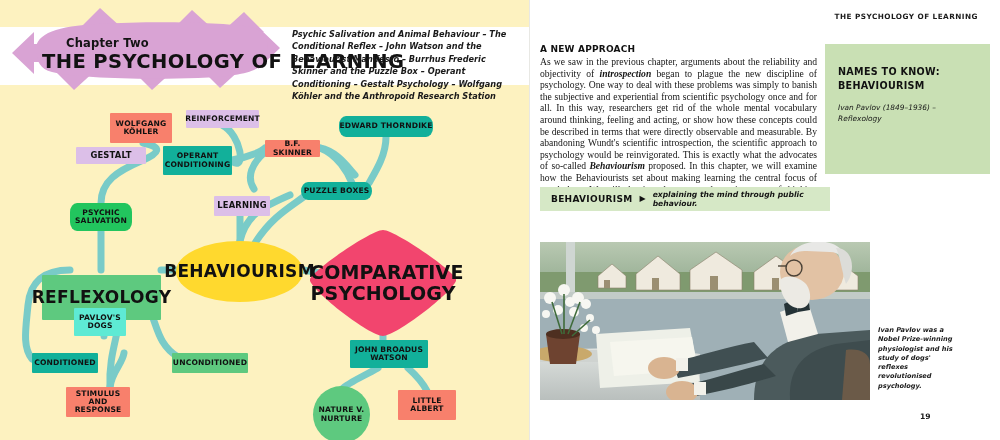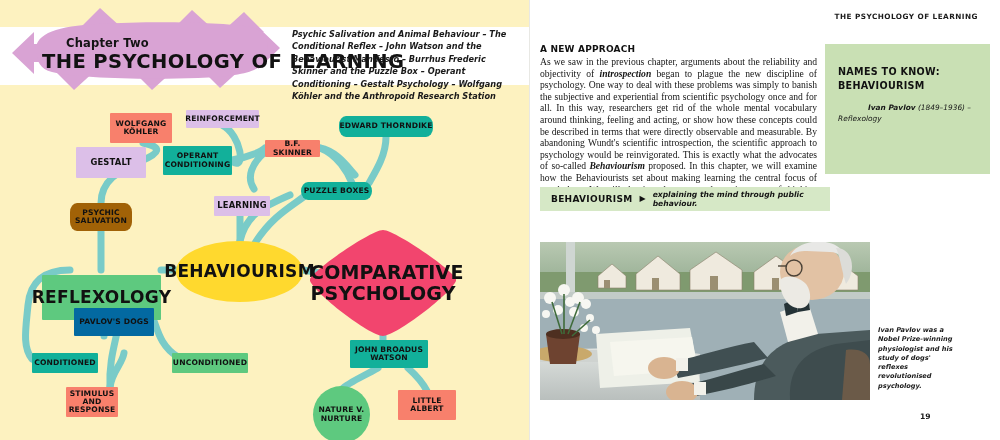--- a/index.html
+++ b/index.html
@@ -91,21 +91,21 @@
   .names-title {
     font-family:"DejaVu Sans", sans-serif;
     font-size:9.6px; font-weight:700; color:#111; line-height:14px;
     letter-spacing:.3px;
   }
   .name-entry {
     font-family:"DejaVu Sans", sans-serif;
     font-size:7.4px; line-height:10.6px; color:#151515;
     font-style:italic; margin-top:10px;
   }
-  .name-entry b { font-weight:700; font-style:italic;margin-left:30px; }
+  .name-entry b { font-weight:400; font-style:italic; }
 
   .def-box {
     position:absolute; left:10px; top:187px; width:290px; height:24px;
     background:#d6e8c6; display:flex; align-items:center; padding-left:11px; gap:7px;
   }
   .def-term {
     font-family:"DejaVu Sans", sans-serif;
     font-size:9px; font-weight:700; color:#111; letter-spacing:.3px;
   }
   .def-arrow { font-size:8px; color:#111; line-height:1; }
@@ -195,60 +195,60 @@
       <div id="node-layer">
           <div class="node n-sm rect" style="left: 110px; top: 18px; width: 62px; height: 30px; background: rgb(248, 128, 108);">
             <span>WOLFGANG KÖHLER</span>
           </div>
           <div class="node n-sm rect" style="left: 186px; top: 15px; width: 73px; height: 18px; background: rgb(220, 191, 232);">
             <span>REINFORCEMENT</span>
           </div>
           <div class="node n-sm rounded" style="left: 339px; top: 21px; width: 94px; height: 21px; background: rgb(18, 176, 154);">
             <span>EDWARD THORNDIKE</span>
           </div>
-          <div class="node n-md rect" style="left: 76px; top: 52px; width: 70px; height: 31px; background: rgb(220, 191, 232);">
+          <div class="node n-md rect" style="left: 76px; top: 52px; width: 70px; height: 17px; background: rgb(220, 191, 232);">
             <span>GESTALT</span>
           </div>
           <div class="node n-sm rect" style="left: 163px; top: 51px; width: 69px; height: 29px; background: rgb(18, 176, 154);">
             <span>OPERANT CONDITIONING</span>
           </div>
           <div class="node n-sm rect" style="left: 265px; top: 45px; width: 55px; height: 17px; background: rgb(248, 128, 108);">
             <span>B.F. SKINNER</span>
           </div>
           <div class="node n-sm rounded" style="left: 301px; top: 87px; width: 71px; height: 18px; background: rgb(18, 176, 154);">
             <span>PUZZLE BOXES</span>
           </div>
-          <div class="node n-sm rounded" style="left: 70px; top: 108px; width: 62px; height: 28px; background: #a16207;">
+          <div class="node n-sm rounded" style="left: 70px; top: 108px; width: 62px; height: 28px; background: #22c55e;">
             <span>PSYCHIC SALIVATION</span>
           </div>
           <div class="node n-md rect" style="left: 214px; top: 101px; width: 56px; height: 20px; background: rgb(220, 191, 232);">
             <span>LEARNING</span>
           </div>
           <div class="node n-big rect" style="left: 42px; top: 152px; width: 119px; height: 45px; background: rgb(94, 201, 127); margin-top: 28px;">
             <span>REFLEXOLOGY</span>
           </div>
           <div class="node n-big ellipse" style="left: 176px; top: 146px; width: 127px; height: 61px; background: rgb(255, 217, 46);">
             <span>BEHAVIOURISM</span>
           </div>
           <div class="node n-big2 diamond-box" style="left: 310px; top: 135px; width: 146px; height: 106px;">
             <svg class="dshape" viewBox="0 0 100 100" preserveAspectRatio="none">
               <path d="M50,0 C58,0 96,36 100,46 C103,53 60,100 50,100 C40,100 -3,53 0,46 C4,36 42,0 50,0 Z" fill="#f2456e"></path>
             </svg>
             <div class="dlabel">COMPARATIVE PSYCHOLOGY</div>
           </div>
-          <div class="node n-sm rect" style="left: 74px; top: 213px; width: 80px; height: 28px; background: #0369a1;">
+          <div class="node n-sm rect" style="left: 74px; top: 213px; width: 52px; height: 28px; background: #5eead4;">
             <span>PAVLOV'S DOGS</span>
           </div>
           <div class="node n-sm rect" style="left: 32px; top: 258px; width: 66px; height: 20px; background: rgb(18, 176, 154);">
             <span>CONDITIONED</span>
           </div>
           <div class="node n-sm rect" style="left: 172px; top: 258px; width: 76px; height: 20px; background: rgb(94, 201, 127);">
             <span>UNCONDITIONED</span>
           </div>
-          <div class="node n-sm rect" style="left: 66px; top: 292px; width: 52px; height: 30px; background: rgb(248, 128, 108);">
+          <div class="node n-sm rect" style="left: 66px; top: 292px; width: 64px; height: 30px; background: rgb(248, 128, 108);">
             <span>STIMULUS AND RESPONSE</span>
           </div>
           <div class="node n-sm rect" style="left: 350px; top: 245px; width: 78px; height: 28px; background: rgb(18, 176, 154);">
             <span>JOHN BROADUS WATSON</span>
           </div>
           <div class="node n-sm circle" style="left: 313px; top: 291px; width: 57px; height: 57px; background: rgb(94, 201, 127);">
             <span>NATURE V. NURTURE</span>
           </div>
           <div class="node n-sm rect" style="left: 398px; top: 295px; width: 58px; height: 30px; background: rgb(248, 128, 108);">
             <span>LITTLE ALBERT</span>

